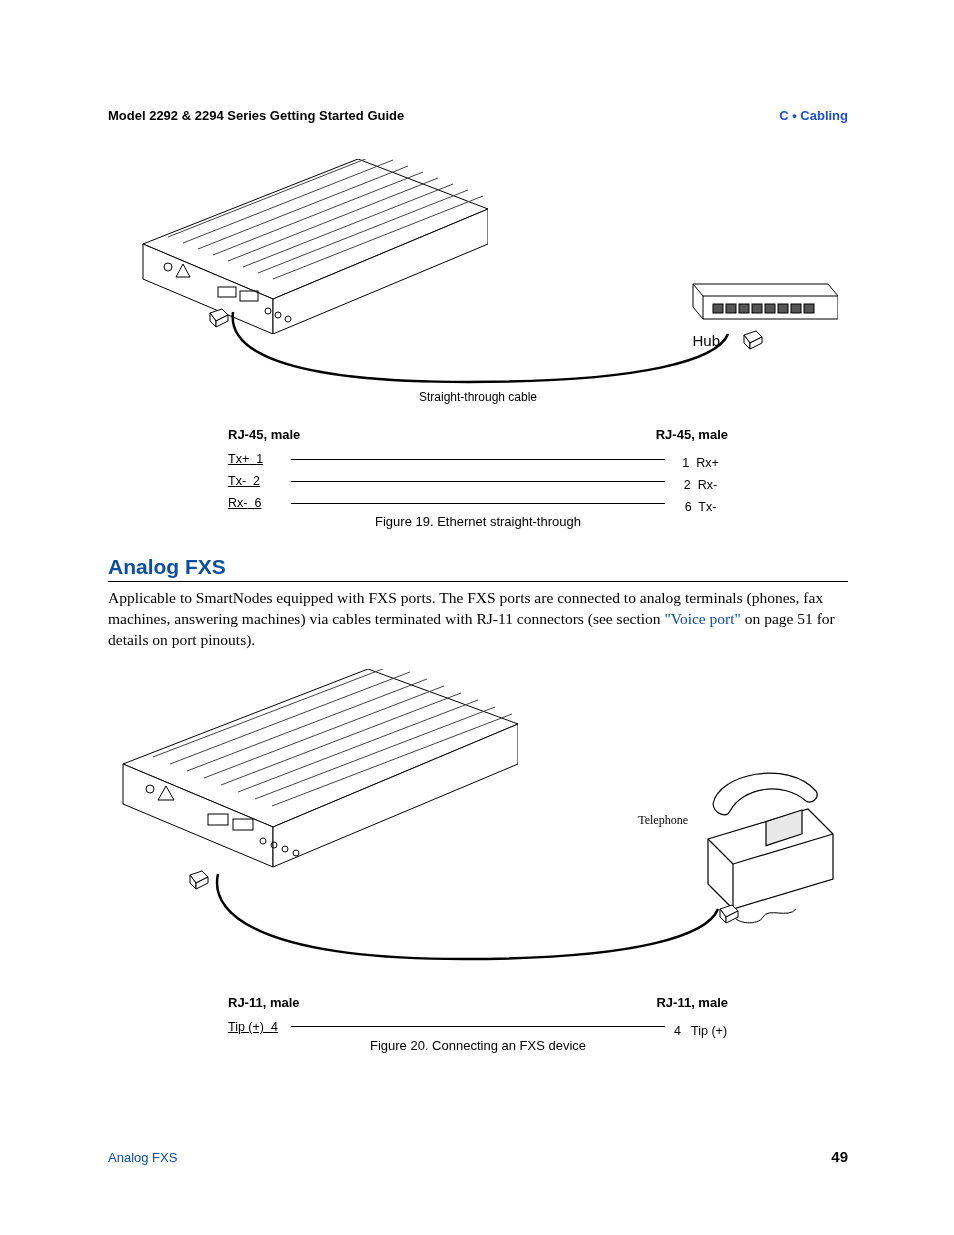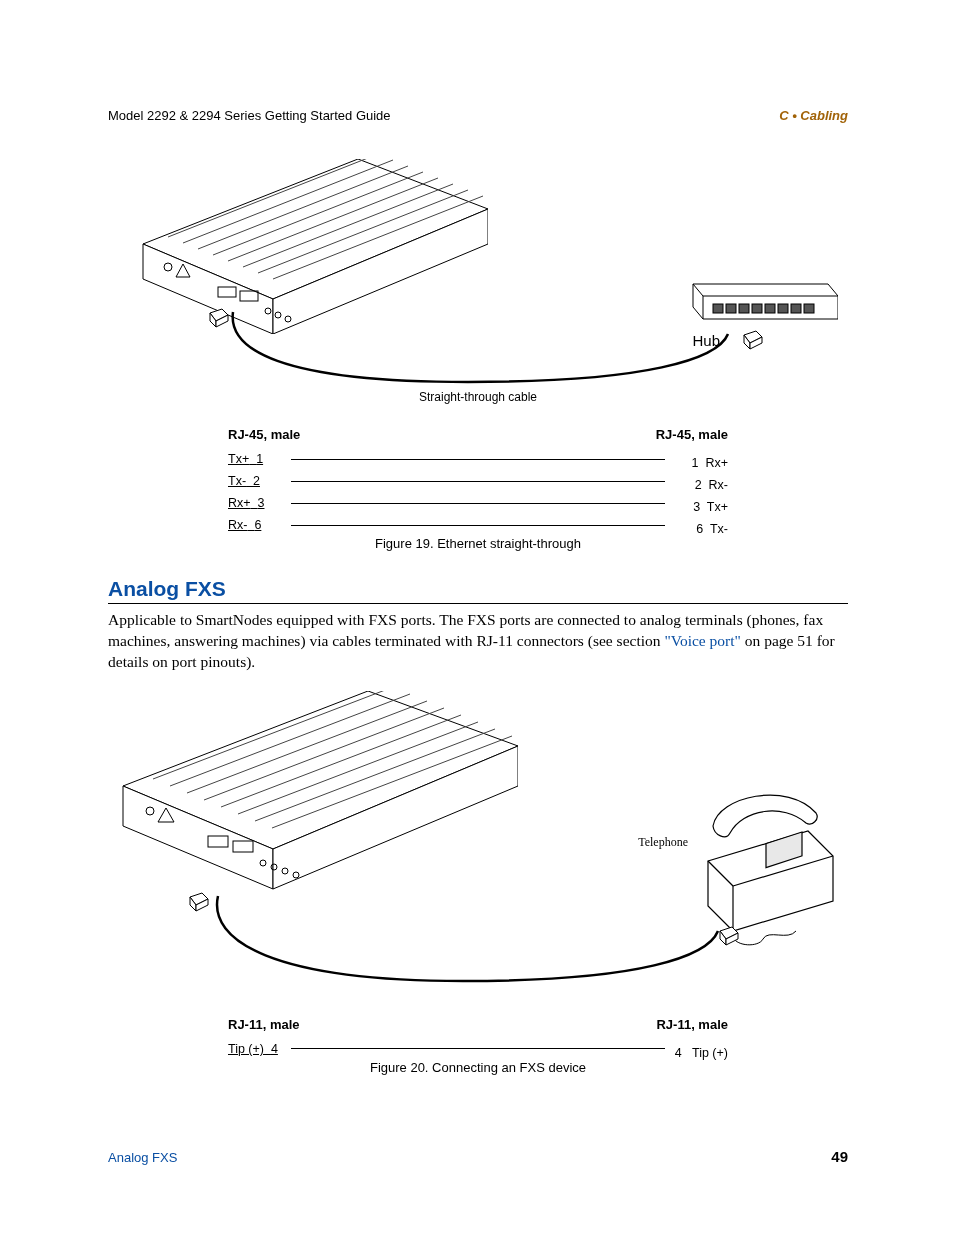--- a/index.html
+++ b/index.html
@@ -17,22 +17,22 @@
     padding: 108px 106px 0 108px;
   }
   .header-row {
     display: flex;
     justify-content: space-between;
     align-items: baseline;
     font-family: "Futura", "Trebuchet MS", Arial, sans-serif;
     font-size: 13px;
     margin-bottom: 36px;
   }
-  .header-left { color: #000; }
-  .header-right { color: #a16207; font-weight: bold; font-style: italic; }
+  .header-left { color: #000; font-weight: bold; }
+  .header-right { color: #1d4ed8; font-weight: bold; }
 
   .figure-block {
     width: 740px;
     margin: 0 auto;
   }
   .fig19-top {
     position: relative;
     height: 260px;
   }
   .device-box {
@@ -108,21 +108,21 @@
     white-space: pre;
     text-decoration: underline;
   }
   .pin-line {
     flex: 1;
     border-top: 1px solid #000;
     margin: 0 8px;
   }
   .pin-right {
     width: 55px;
-    text-align: right;
+    text-align: center;
     white-space: pre;
     margin-top: 8px;
   }
   .fig-caption {
     text-align: center;
     font-family: "Futura", "Trebuchet MS", Arial, sans-serif;
     font-size: 13px;
     margin-top: 0;
     margin-bottom: 26px;
   }
@@ -303,25 +303,20 @@
         <span class="pin-left"><span>Tx+</span>  <span>1</span></span>
         <span class="pin-line"></span>
         <span class="pin-right"><span>1</span>  <span>Rx+</span></span>
       </div>
       <div class="pin-row">
         <span class="pin-left"><span>Tx-</span>  <span>2</span></span>
         <span class="pin-line"></span>
         <span class="pin-right"><span>2</span>  <span>Rx-</span></span>
       </div>
       <div class="pin-row">
-        <span class="pin-left"><span>Rx+</span>  <span>3</span></span>
-        <span class="pin-line"></span>
-        <span class="pin-right"><span>3</span>  <span>Tx+</span></span>
-      </div>
-      <div class="pin-row">
         <span class="pin-left"><span>Rx-</span>  <span>6</span></span>
         <span class="pin-line"></span>
         <span class="pin-right"><span>6</span>  <span>Tx-</span></span>
       </div>
     </div>
     <div class="fig-caption">Figure 19. Ethernet straight-through</div>
   </div>
 
   <h2 class="section">Analog FXS</h2>
   <hr class="section-rule">

